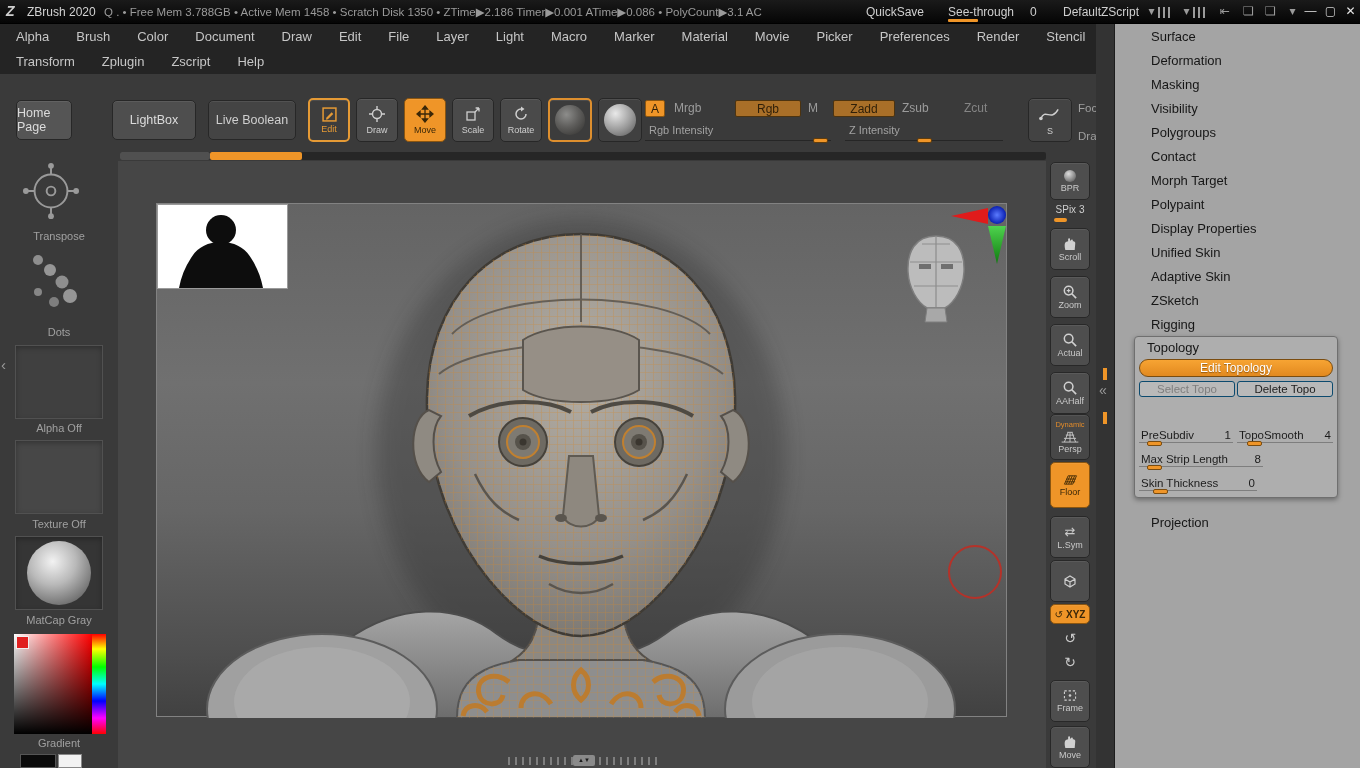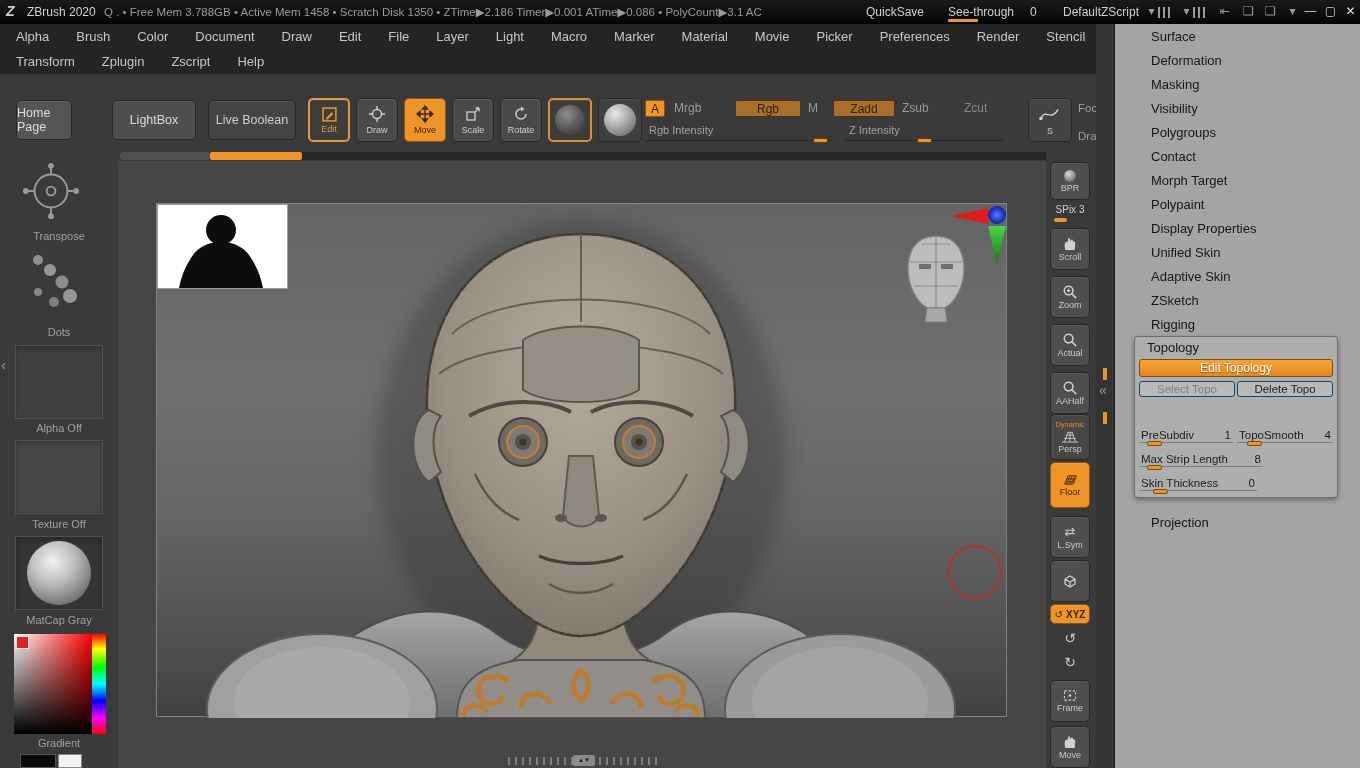--- a/index.html
+++ b/index.html
@@ -507,21 +507,21 @@
       </div>
     <div class="trayitem" style="top:264px">
         <span>ZSketch</span>
       </div>
     <div class="trayitem" style="top:288px">
         <span>Rigging</span>
       </div>
 
     <div id="topobox">
       <div class="abs" style="left:12px;top:3px;font-size:13px">Topology</div>
-      <div class="abs" style="left:4px;top:22px;width:194px;height:18px;border-radius:3px;
+      <div class="abs" style="left:4px;top:22px;width:194px;height:18px;border-radius:9px;
            background:linear-gradient(#f7a433,#e2891f);border:1px solid #7a4c10;color:#fff;
            text-shadow:0 1px 1px rgba(90,50,0,.6);font-size:12px;display:flex;align-items:center;justify-content:center">
         <span>Edit Topology</span>
       </div>
       <div class="tbtn" style="left:4px;top:44px;width:96px;color:#7e7e7e">
         <span>Select Topo</span>
       </div>
       <div class="tbtn" style="left:102px;top:44px;width:96px;color:#1c1c1c">
         <span>Delete Topo</span>
       </div>

